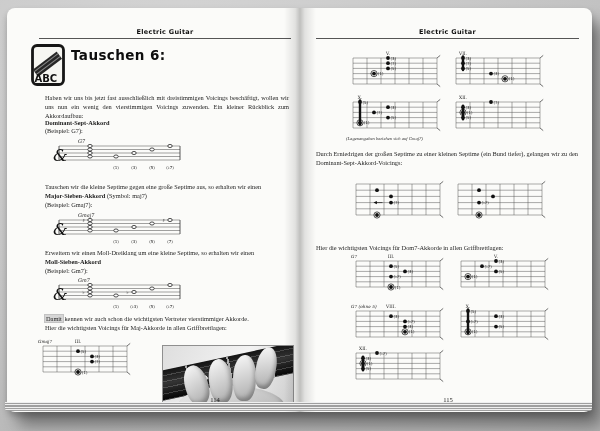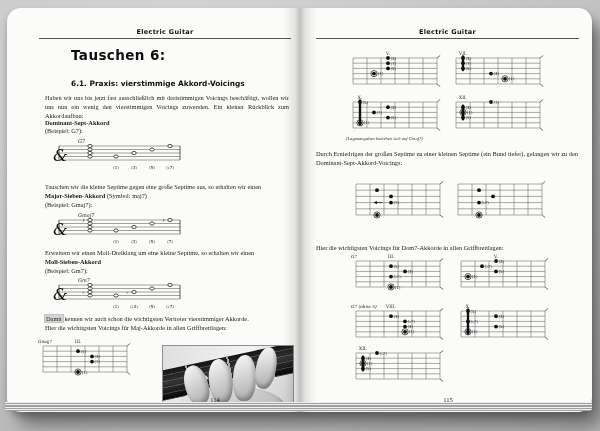--- a/index.html
+++ b/index.html
@@ -3,21 +3,21 @@
 <meta charset="utf-8">
 <style>
   html,body{margin:0;padding:0;}
   body{
     width:600px;height:431px;position:relative;overflow:hidden;
     background:radial-gradient(130% 130% at 30% 15%, #d6d6d6 0%, #c2c2c2 55%, #a9a9a9 100%);
     font-family:"Liberation Serif","DejaVu Serif",serif;color:#222;
   }
   .book{
     position:absolute;left:7px;top:8px;width:585px;height:404px;
-    background:#fbfbf9;border-radius:14px;
+    background:#fbfbf9;border-radius:8px;
     box-shadow:10px 14px 16px rgba(0,0,0,.38),0 4px 6px rgba(0,0,0,.22);
   }
   .page{position:absolute;top:0;height:404px;}
   .page-left{left:0;width:291px;}
   .page-right{left:291px;width:294px;}
   .gutter{
     position:absolute;left:277px;top:0;width:32px;height:404px;pointer-events:none;
     background:linear-gradient(to right,rgba(0,0,0,0),rgba(0,0,0,.10) 35%,rgba(0,0,0,.24) 50%,rgba(0,0,0,.10) 65%,rgba(0,0,0,0));
   }
   .stack-bottom{
@@ -66,23 +66,38 @@
   .svgbox svg{display:block;}
 </style>
 </head>
 <body>
 
 <div class="book">
 
   <div class="page page-left">
     <div class="abs page-header" style="left:32px;top:20px;width:252px;">Electric Guitar</div>
 
+    <div class="abs svgbox" style="left:24px;top:36px;">
+      <svg width="34" height="42" viewBox="0 0 34 42">
+        <defs>
+            <clipPath id="icoClip">
+              <rect x="2" y="2" width="30" height="38" rx="4"></rect>
+            </clipPath>
+          </defs>
+        <rect x="1.5" y="1.5" width="31" height="39" rx="4.5" fill="#f6f6f2" stroke="#161616" stroke-width="2.8"></rect>
+        <g clip-path="url(#icoClip)" transform="rotate(-37 17 21)">
+          <rect x="-10" y="15.5" width="56" height="9" fill="#262626"></rect>
+          <rect x="-10" y="17.5" width="56" height="1" fill="#8a8a8a"></rect>
+          <rect x="-10" y="21" width="56" height="1" fill="#8a8a8a"></rect>
+        </g>
+        <text x="3.5" y="38" font-size="10" font-weight="bold" font-family="DejaVu Sans, sans-serif" fill="#111">ABC</text>
+      </svg>
+    </div>
 
     <div class="abs kapitel" style="left:64px;top:39px;">Tauschen 6:</div>
-    <div class="abs section-title" style="left:64px;top:71px;">6.1. Praxis: vierstimmige Akkord-Voicings</div>
 
     <div class="abs body-text" style="left:38px;top:86px;width:244px;">Haben wir uns bis jetzt fast ausschließlich mit dreistimmigen Voicings beschäftigt, wollen wir uns nun ein wenig den vierstimmigen Voicings zuwenden. Ein kleiner Rückblick zum Akkordaufbau:</div>
 
     <div class="abs body-line b" style="left:38px;top:111px;">Dominant-Sept-Akkord</div>
     <div class="abs body-line" style="left:38px;top:119px;">(Beispiel: G7):</div>
 
     <div class="abs svgbox" style="left:46px;top:128px;">
         <svg width="132" height="38" viewBox="0 0 132 38" xmlns="http://www.w3.org/2000/svg">
           <line x1="6" y1="10" x2="127" y2="10" stroke="#444" stroke-width="0.5"></line>
           <line x1="6" y1="13.5" x2="127" y2="13.5" stroke="#444" stroke-width="0.5"></line>

